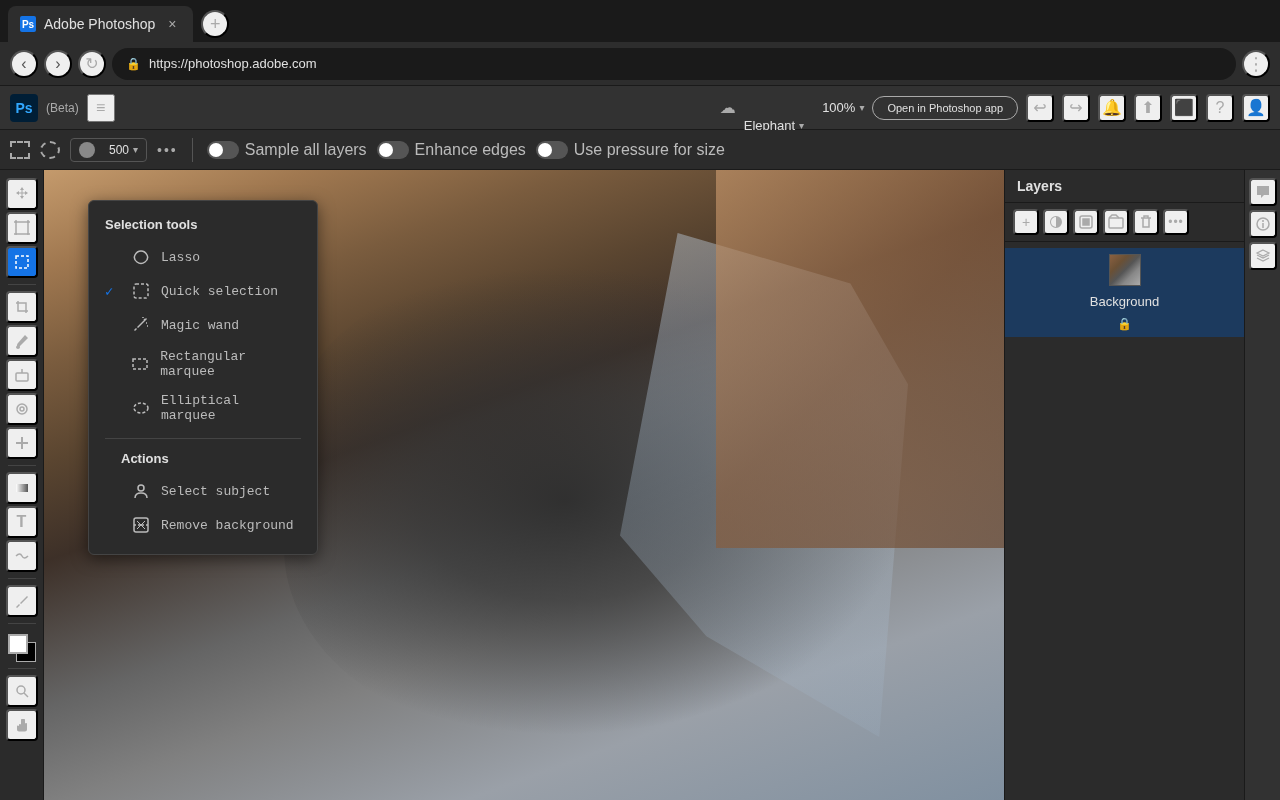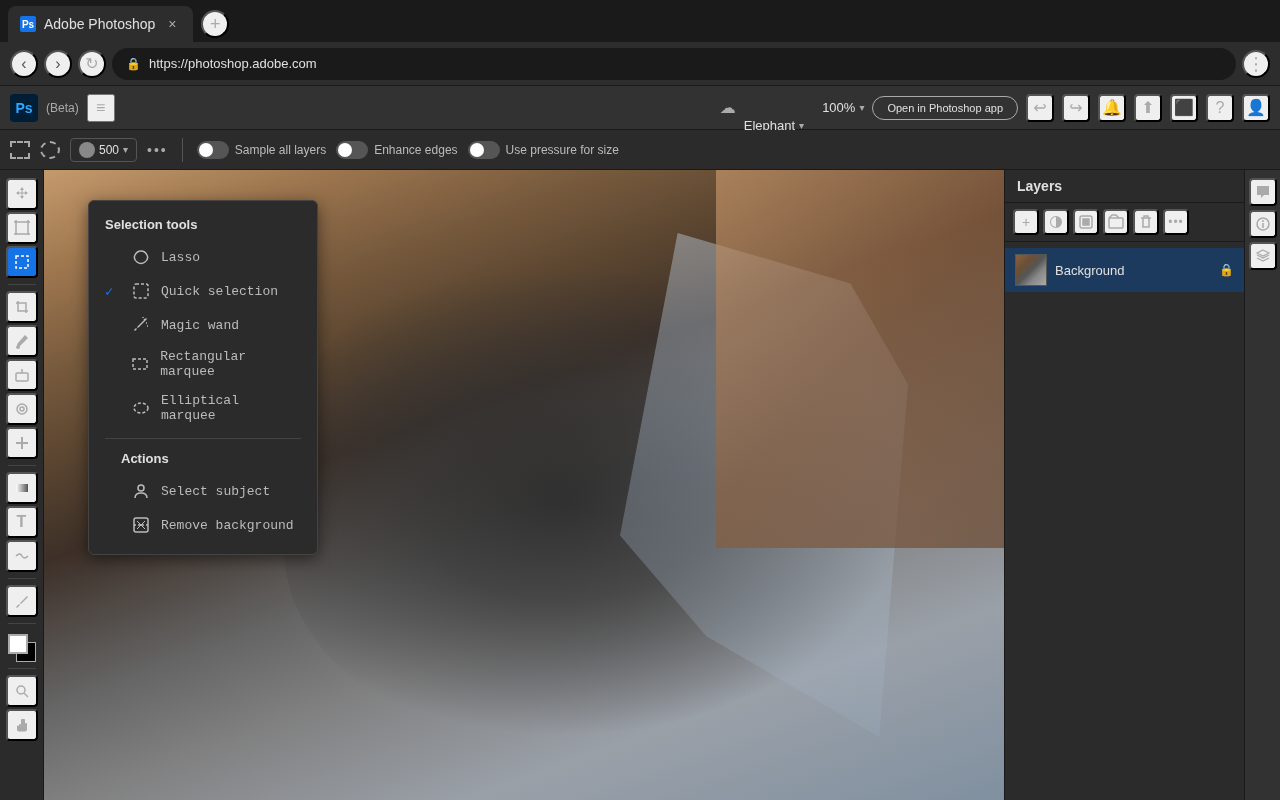--- a/index.html
+++ b/index.html
@@ -36,21 +36,21 @@
     .cloud-icon { color: #aaa; font-size: 16px; }
     .doc-name { color: #e0e0e0; font-size: 13px; cursor: pointer; display: flex; align-items: center; gap: 4px; margin-top: 36px; }
     .doc-name .chevron { font-size: 10px; color: #aaa; }
     .zoom-control { display: flex; align-items: center; gap: 4px; color: #e0e0e0; font-size: 13px; cursor: pointer; margin-left: 10px; }
     .zoom-control .chevron { font-size: 10px; color: #aaa; }
     .open-photoshop-btn { background: transparent; border: 1px solid #aaa; color: #e0e0e0; padding: 5px 14px; border-radius: 16px; font-size: 11px; cursor: pointer; white-space: nowrap; }
     .toolbar-icon-btn { color: #aaa; font-size: 16px; width: 28px; height: 28px; display: flex; align-items: center; justify-content: center; cursor: pointer; border-radius: 4px; }
 
     
     .options-bar { display: flex; align-items: center; background: #2b2b2b; height: 40px; padding: 0 10px; gap: 10px; border-bottom: 1px solid #1a1a1a; }
-    .options-toggle { display: flex; align-items: center; gap: 6px; color: #bbb; font-size: 12px; }
+    .options-toggle { display: flex; gap: 6px; color: #bbb; font-size: 16px; }
     .toggle-switch { width: 32px; height: 18px; border-radius: 9px; cursor: pointer; position: relative; }
     .toggle-off { background: #555; }
     .toggle-switch::after { content: ''; position: absolute; width: 14px; height: 14px; background: white; border-radius: 50%; top: 2px; }
     .toggle-off::after { left: 2px; }
     .options-separator { width: 1px; height: 24px; background: #555; margin: 0 4px; }
     .size-btn { background: #2b2b2b; border: 1px solid #555; color: #e0e0e0; padding: 3px 8px; border-radius: 4px; font-size: 12px; cursor: pointer; display: flex; align-items: center; gap: 4px; }
     .more-btn { color: #aaa; font-size: 14px; cursor: pointer; letter-spacing: 2px; }
     .rect-select-icon, .ellip-select-icon { width: 20px; height: 20px; border: 2px dashed #aaa; cursor: pointer; }
     .rect-select-icon { }
     .ellip-select-icon { border-radius: 50%; }
@@ -78,21 +78,21 @@
     .panel-divider { height: 1px; background: #444; margin: 8px 16px; }
     .panel-actions-title { color: #e0e0e0; font-size: 13px; font-weight: 600; padding: 4px 32px 8px; }
 
     
     .right-panel { width: 240px; background: #2b2b2b; border-left: 1px solid #1a1a1a; display: flex; flex-direction: column; }
     .layers-header { display: flex; align-items: center; justify-content: space-between; padding: 8px 12px; border-bottom: 1px solid #1a1a1a; }
     .layers-title { color: #e0e0e0; font-size: 14px; font-weight: 600; }
     .layer-action-btn { width: 26px; height: 26px; display: flex; align-items: center; justify-content: center; cursor: pointer; border-radius: 4px; color: #aaa; font-size: 14px; }
     .layers-toolbar { display: flex; align-items: center; padding: 6px 8px; gap: 4px; border-bottom: 1px solid #1a1a1a; }
     .layers-list { flex: 1; overflow-y: auto; padding: 6px 0; }
-    .layer-item { display: flex; align-items: center; gap: 8px; padding: 6px 10px; cursor: pointer; }
+    .layer-item { display: flex; align-items: center; gap: 8px; padding: 6px 10px; cursor: pointer; flex-direction: column; }
     .layer-item.selected { background: #1c3a5e; }
     .layer-thumbnail { width: 32px; height: 32px; border: 1px solid #555; object-fit: cover; flex-shrink: 0; background: #333; overflow: hidden; }
     .layer-name { color: #e0e0e0; font-size: 13px; flex: 1; }
     .layer-lock { color: #aaa; font-size: 12px; }
     .right-panel-icons { display: flex; flex-direction: column; align-items: center; padding: 8px 0; gap: 4px; border-left: 1px solid #1a1a1a; background: #323232; width: 36px; }
     .rp-icon-btn { width: 28px; height: 28px; display: flex; align-items: center; justify-content: center; cursor: pointer; color: #aaa; font-size: 14px; border-radius: 4px; }
 
     
     .right-side { display: flex; }
   </style>
@@ -149,21 +149,21 @@
     <button class="toolbar-icon-btn">⬛</button>
     <button class="toolbar-icon-btn">?</button>
     <button class="toolbar-icon-btn">👤</button>
   </div>
 
   <div class="options-bar">
     <div class="rect-select-icon" style="width:20px;height:18px;border:2px dashed #aaa;"></div>
     <div class="ellip-select-icon" style="width:20px;height:18px;border:2px dashed #aaa;border-radius:50%;"></div>
     <div class="size-btn">
       <div style="width:16px;height:16px;border-radius:50%;background:#888;"></div>
-      <span style="color:#e0e0e0;font-size:12px;">500</span>
+      <span style="color:#e0e0e0;font-size:12px;margin-left:10px;">500</span>
       <span style="color:#aaa;font-size:10px;">▾</span>
     </div>
     <span class="more-btn">•••</span>
     <div class="options-separator"></div>
     <div class="options-toggle">
       <div class="toggle-switch toggle-off"></div>
       <span>Sample all layers</span>
     </div>
     <div class="options-toggle">
       <div class="toggle-switch toggle-off"></div>

